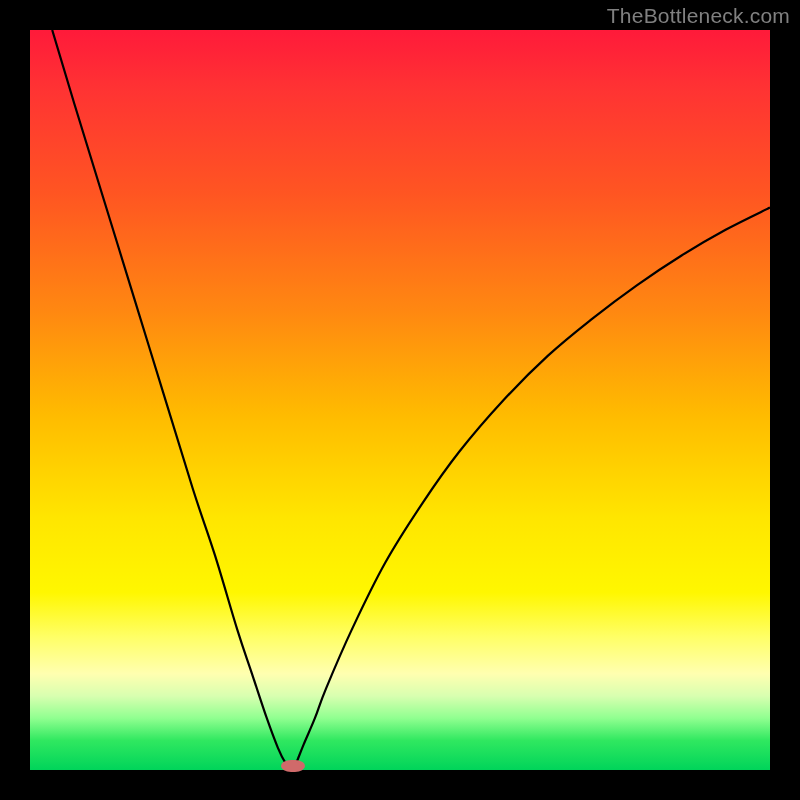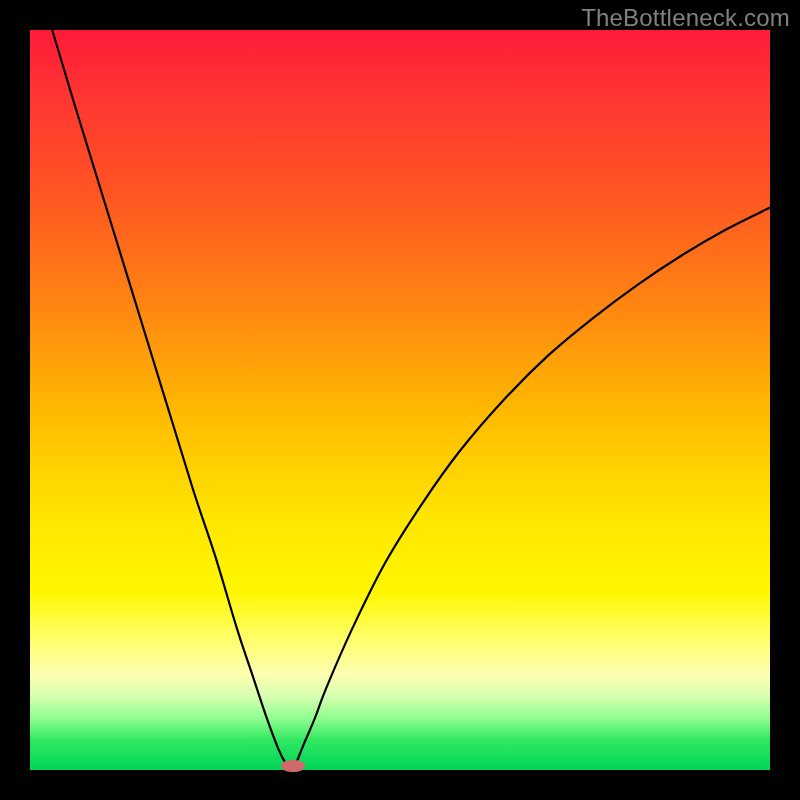--- a/index.html
+++ b/index.html
@@ -54,21 +54,21 @@
   .marker {
     position: absolute;
     background: #d06a6a;
     border-radius: 50% / 60%;
   }
   .watermark {
     position: absolute;
     top: 4px;
     right: 10px;
     color: #808080;
-    font-size: 24px;
+    font-size: 21px;
     font-weight: 500;
     letter-spacing: 0.2px;
   }
 </style>
 </head>
 <body>
 
 <div class="frame">
 
   <div class="plot-area">

